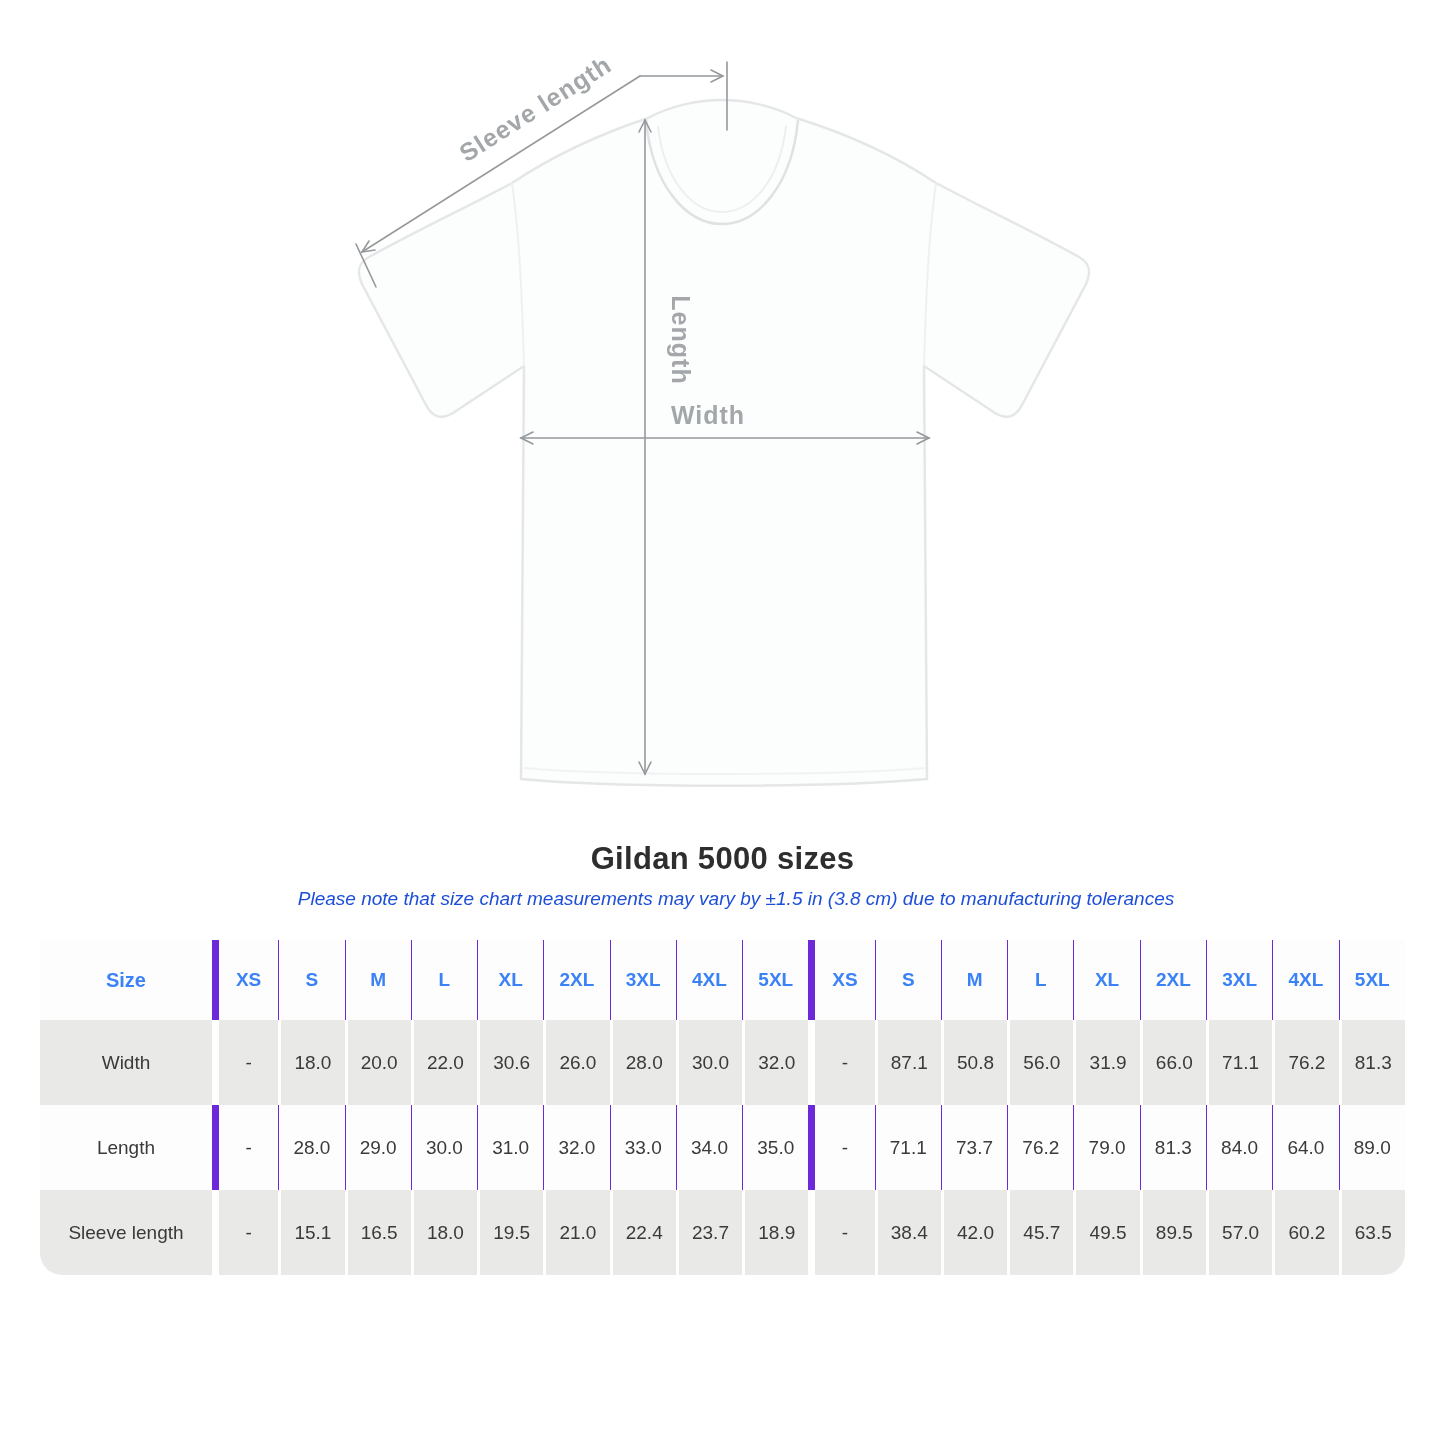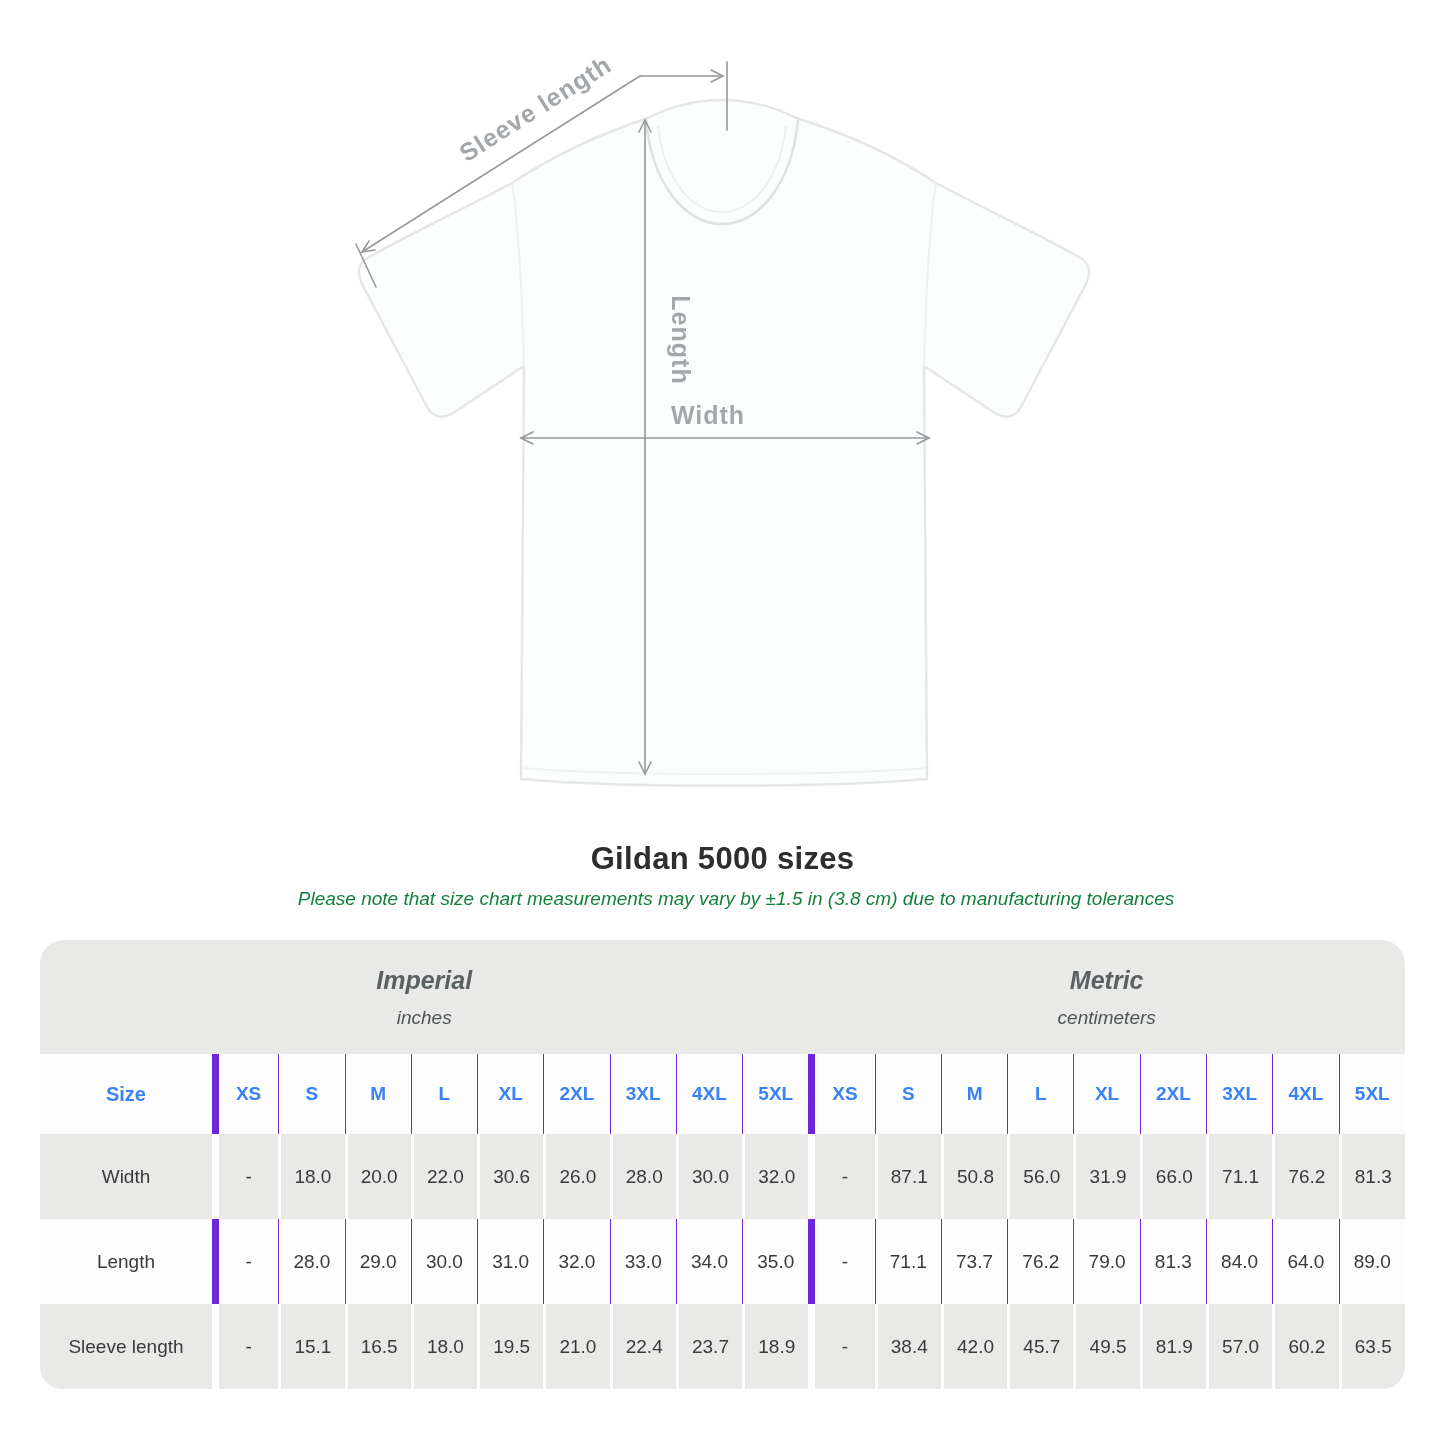--- a/index.html
+++ b/index.html
@@ -17,21 +17,21 @@
     font-size: 31px;
     font-weight: bold;
     color: #2e2e2e;
     margin-top: 6px;
     letter-spacing: 0.3px;
   }
   .page-subtitle {
     text-align: center;
     font-style: italic;
     font-size: 19px;
-    color: #15803d;
+    color: #1d4ed8;
     margin-top: 11px;
     padding-left: 27px;
   }
 
   .table-wrap { margin: 30px 40px 0 40px; }
   table.size-table {
     width: 100%;
     border-collapse: separate;
     border-spacing: 0;
     table-layout: fixed;
@@ -149,30 +149,20 @@
         <col>
         <col>
         <col>
         <col>
         <col>
         <col>
         <col>
     </colgroup>
 
     <tbody>
-        <tr class="band-row">
-      <th colspan="10" class="band-left">
-        <div class="group-name">Imperial</div>
-        <div class="group-unit">inches</div>
-      </th>
-      <th colspan="9" class="band-right">
-        <div class="group-name">Metric</div>
-        <div class="group-unit">centimeters</div>
-      </th>
-    </tr>
 
     <tr class="head-row">
       <th class="row-label">Size</th>
       <th class="sep-wide">XS</th>
       <th>S</th>
       <th>M</th>
       <th>L</th>
       <th>XL</th>
       <th>2XL</th>
       <th>3XL</th>
@@ -242,20 +232,20 @@
       <td>19.5</td>
       <td>21.0</td>
       <td>22.4</td>
       <td>23.7</td>
       <td>18.9</td>
       <td class="sep-wide">-</td>
       <td>38.4</td>
       <td>42.0</td>
       <td>45.7</td>
       <td>49.5</td>
-      <td>81.9</td>
+      <td>89.5</td>
       <td>57.0</td>
       <td>60.2</td>
       <td>63.5</td>
     </tr>
   </tbody>
     </table>
 </div>
 
 </body></html>

